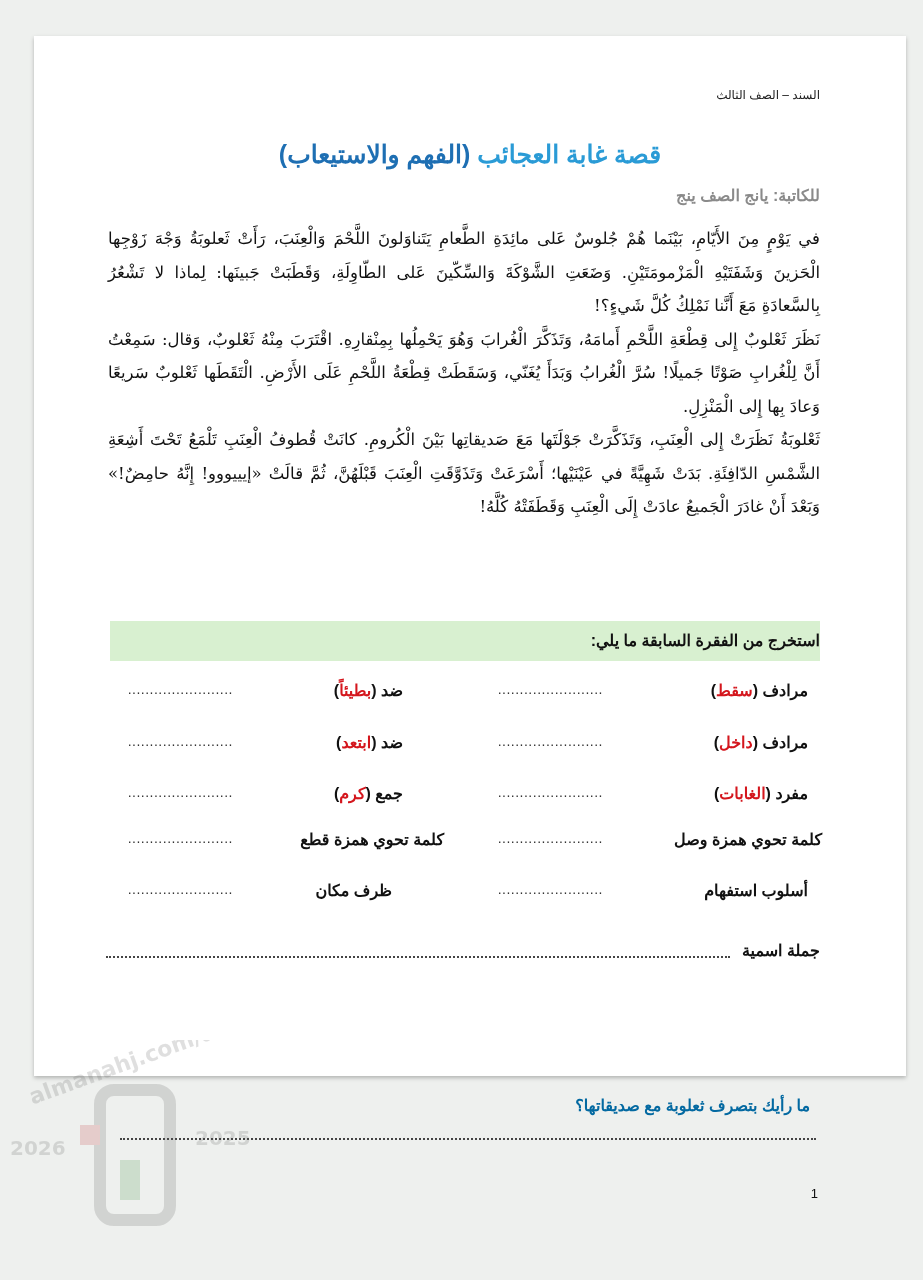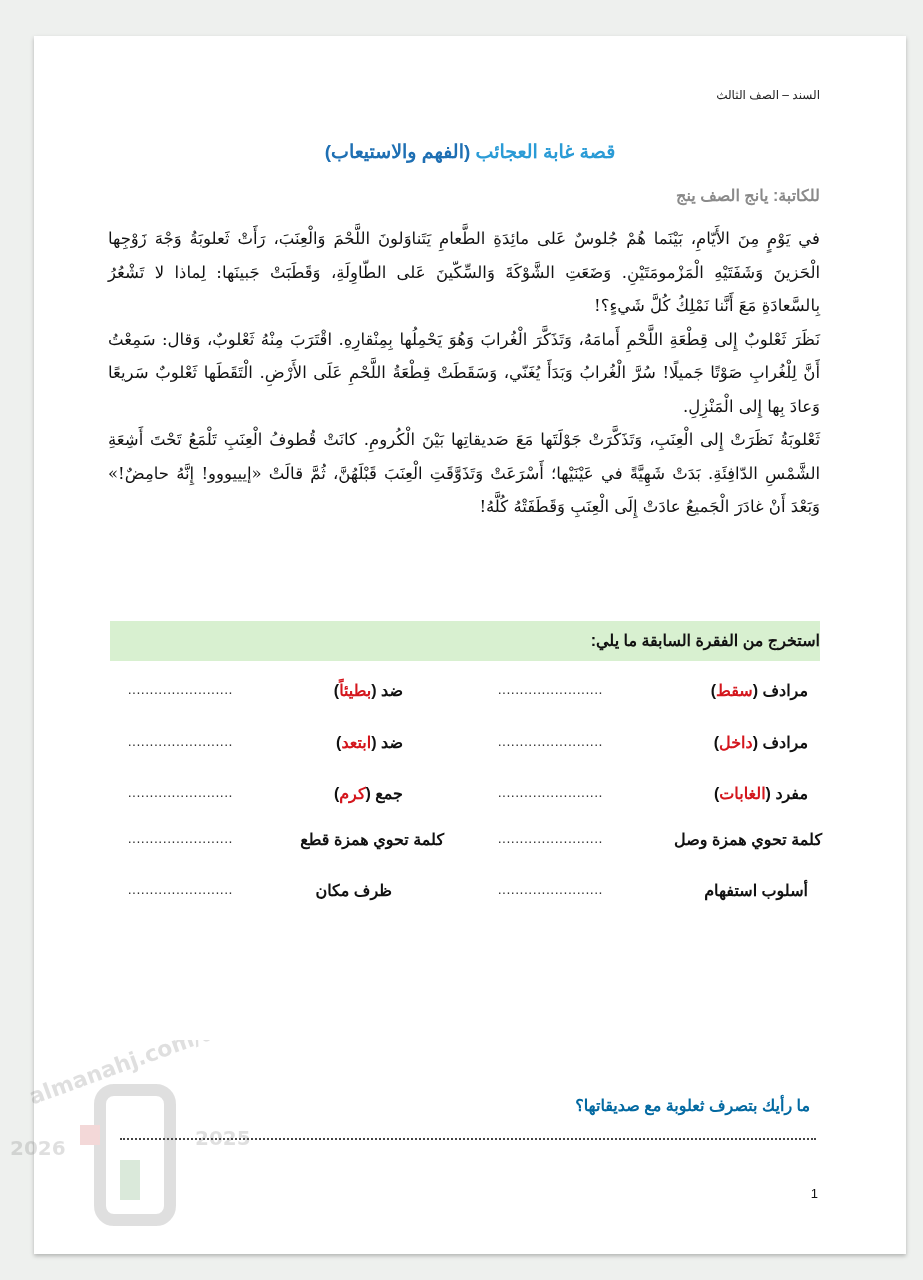--- a/index.html
+++ b/index.html
@@ -6,34 +6,34 @@
     body {
       width: 923px; height: 1280px;
       background: #eef0ee;
       position: relative;
       overflow: hidden;
       font-family: "DejaVu Sans", "Liberation Sans", sans-serif;
     }
     .page {
       position: absolute;
       left: 34px; top: 36px;
-      width: 872px; height: 1218px;
+      width: 872px; height: 1040px;
       background: #ffffff;
       box-shadow: 0 2px 4px rgba(0,0,0,0.25);
     }
     .rtl { direction: rtl; text-align: right; }
     .header-line {
       position: absolute; right: 86px; top: 52px;
       font-size: 12px; color: #222;
       font-family: "Liberation Sans", sans-serif;
     }
     .title {
       position: absolute; left: 0; right: 0; top: 104px;
       text-align: center;
-      font-size: 19px; font-weight: bold;
+      font-size: 25px; font-weight: bold;
       color: #2a9bd6;
       font-family: "Liberation Sans", sans-serif;
     }
     .title .sub { color: #1e6fb3; }
     .author {
       position: absolute; right: 86px; top: 150px;
       font-size: 16px; font-weight: bold; color: #8a8a8a;
       font-family: "Liberation Sans", sans-serif;
     }
     .story {
@@ -163,20 +163,24 @@
     <span class="cell dots" style="right:575px;">........................</span>
   </div>
 
   <div class="row rtl" style="top:845px;">
     <span class="cell" style="right:0;margin-left:12px;">أسلوب استفهام</span>
     <span class="cell dots" style="right:205px;">........................</span>
     <span class="cell" style="right:416px;">ظرف مكان</span>
     <span class="cell dots" style="right:575px;">........................</span>
   </div>
 
+  <div class="full-row rtl" style="top:905px;">
+    <span class="lbl">جملة اسمية</span>
+    <span class="line"></span>
+  </div>
 
 
   <div class="question rtl">ما رأيك بتصرف ثعلوبة مع صديقاتها؟</div>
   <div class="answer-line"></div>
 
   <div class="page-num">1</div>
 </div>
 
 <svg class="watermark" viewBox="0 0 280 240">
   <rect x="100" y="50" width="70" height="130" rx="14" fill="none" stroke="#555" stroke-width="12"></rect>

